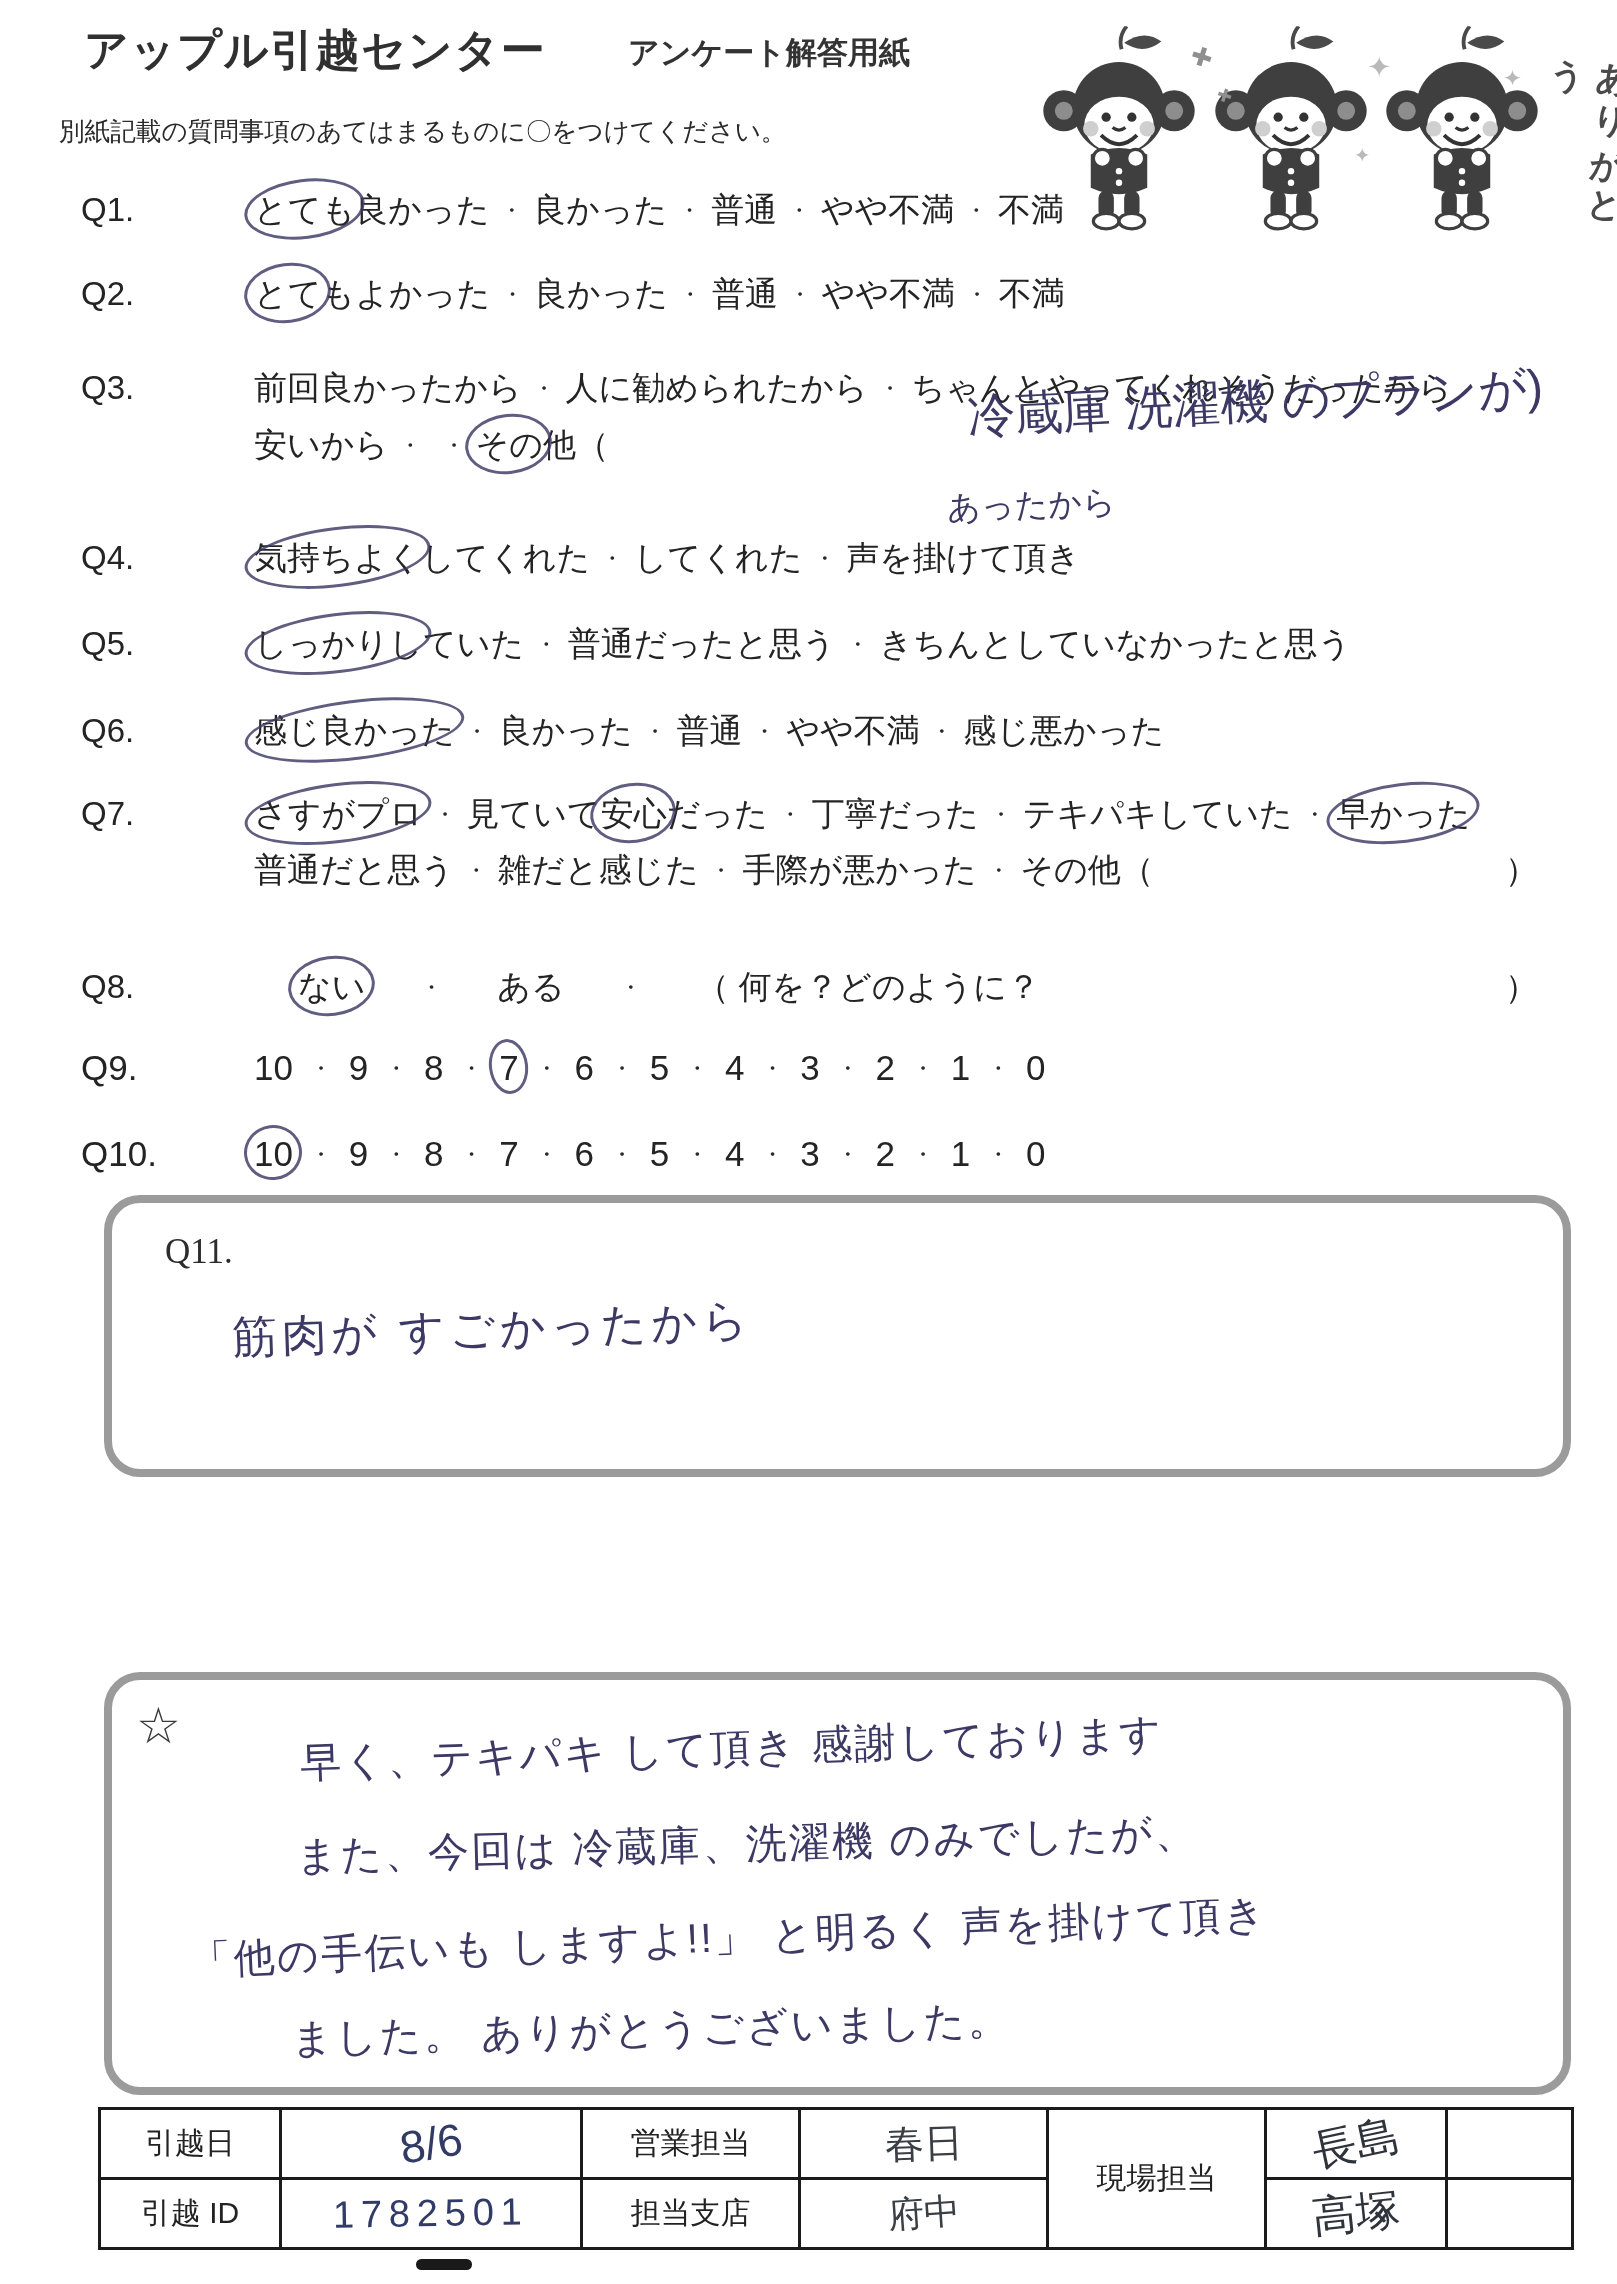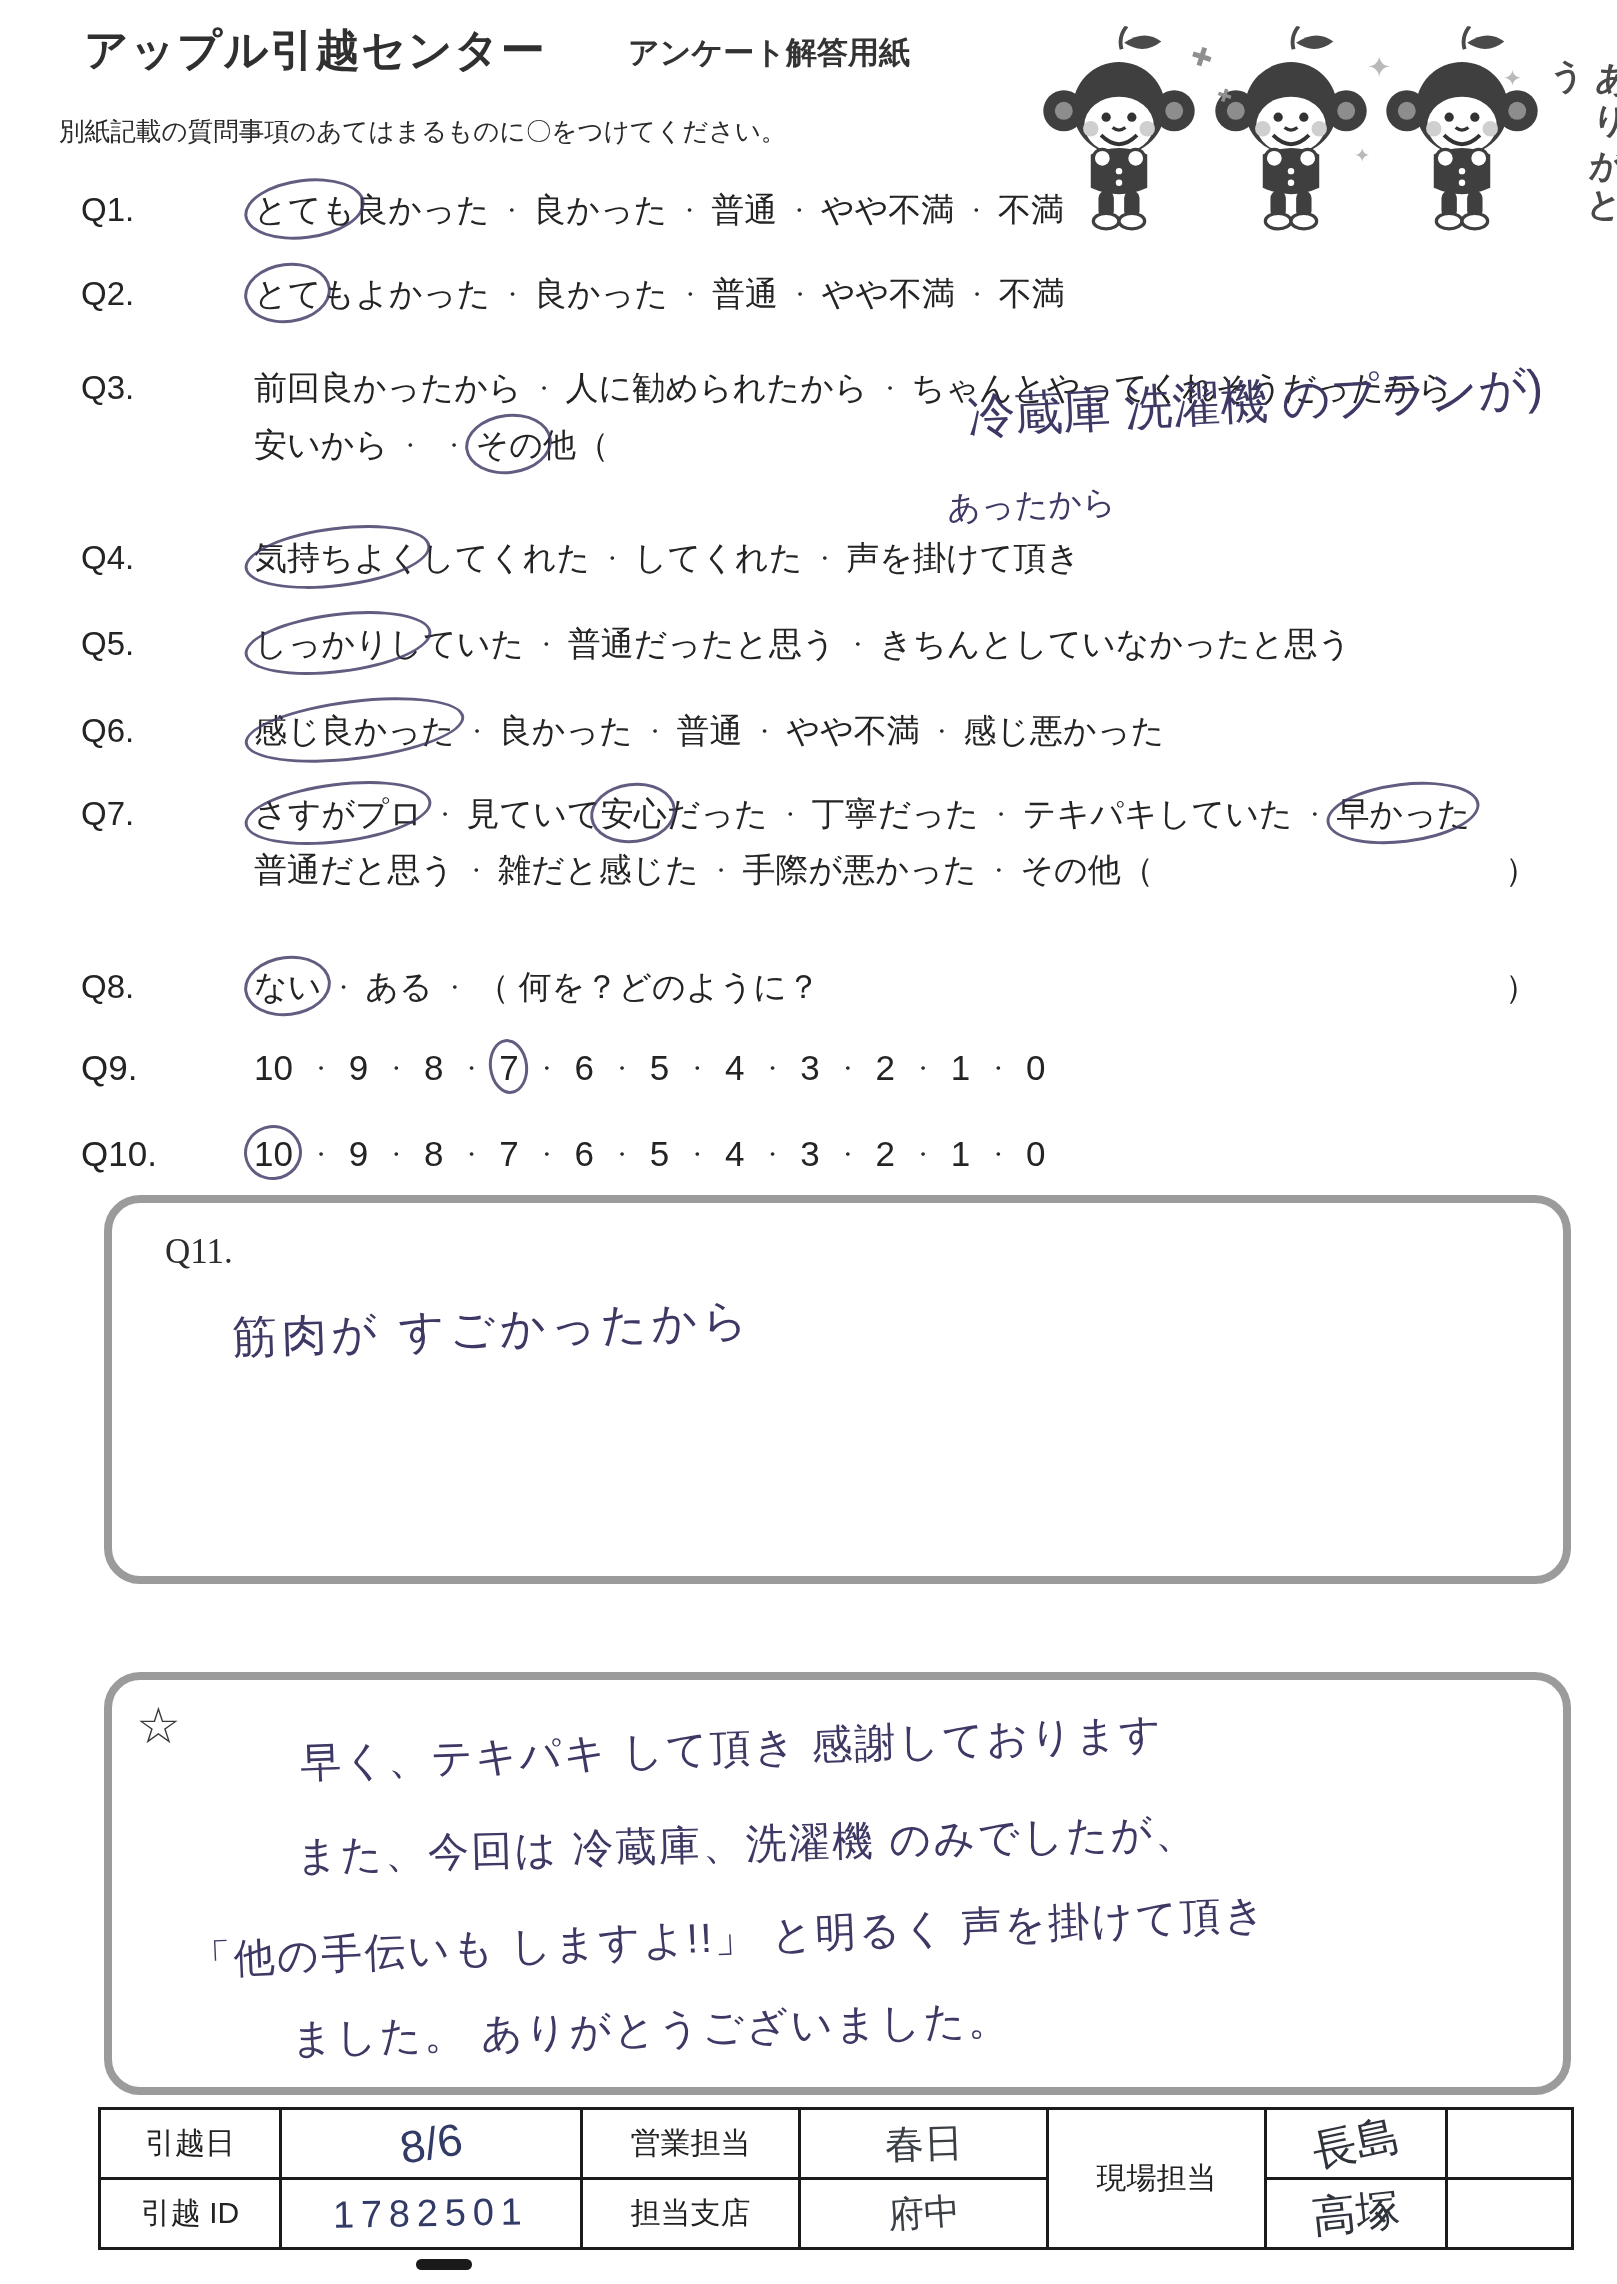--- a/index.html
+++ b/index.html
@@ -37,21 +37,21 @@
     content:"";position:absolute;left:-10.5px;right:-9px;top:-9px;bottom:-6px;
     border:3px solid rgba(61,57,100,.82);border-radius:50%;
     transform:rotate(-7deg);pointer-events:none;
   }
   
   .hw{position:absolute;color:#3d3964;white-space:nowrap;}
   .hw-q3a{left:967px;top:370px;font-size:48px;transform:rotate(-3deg);}
   .hw-q3b{left:947px;top:483px;font-size:33px;transform:rotate(-2deg);}
   
   .big-box{position:absolute;left:104px;width:1467px;border:8.3px solid #9b9b9b;border-radius:36px;box-sizing:border-box;}
-  .q11-box{top:1195px;height:389px;}
+  .q11-box{top:1195px;height:282px;}
   .q11-label{position:absolute;left:53px;top:29px;font-family:"Liberation Serif","DejaVu Serif",serif;font-size:35px;color:#2d2d2d;}
   .q11-hw{left:120px;top:96px;font-size:45px;transform:rotate(-2deg);letter-spacing:4.5px;}
   .cmt-box{top:1672px;height:423px;}
   .cmt-star{position:absolute;left:24px;top:16.6px;font-size:50px;color:#3a3a3a;}
   .cmt-l1{left:188px;top:41px;font-size:41px;transform:rotate(-2deg);letter-spacing:2.3px;}
   .cmt-l2{left:184px;top:137px;font-size:41px;transform:rotate(-1.5deg);letter-spacing:2.3px;}
   .cmt-l3{left:78px;top:230px;font-size:41px;transform:rotate(-2.5deg);letter-spacing:2.3px;}
   .cmt-l4{left:179px;top:322px;font-size:41px;transform:rotate(-1.5deg);letter-spacing:2.3px;}
   
   .ftable{position:absolute;left:98px;top:2107px;border-collapse:collapse;table-layout:fixed;width:1474px;}
@@ -213,21 +213,21 @@
       <div class="q-row q-row2" style="top: 848px;">
         <span class="opt">普通だと思う</span>
         <span class="sep">・</span>
         <span class="opt">雑だと感じた</span>
         <span class="sep">・</span>
         <span class="opt">手際が悪かった</span>
         <span class="sep">・</span>
         <span class="opt">その他（</span>
         <span class="paren-far" style="left: 1251px;">）</span>
       </div>
-      <div class="q-row" style="top: 965px;">
+      <div class="q-row" style="top: 965px; gap: 44px;">
         <span class="q-label">Q8.</span>
         <span class="opt mark">ない</span>
         <span class="sep">・</span>
         <span class="opt">ある</span>
         <span class="sep">・</span>
         <span class="opt">（ 何を？どのように？</span>
         <span class="paren-far" style="left: 1424px;">）</span>
       </div>
       <div class="q-row nums" style="top: 1048px; align-items: center;">
         <span class="q-label">Q9.</span>

